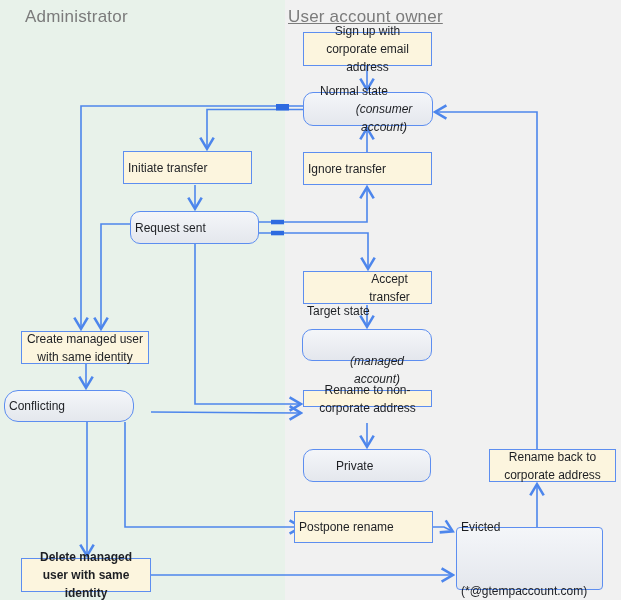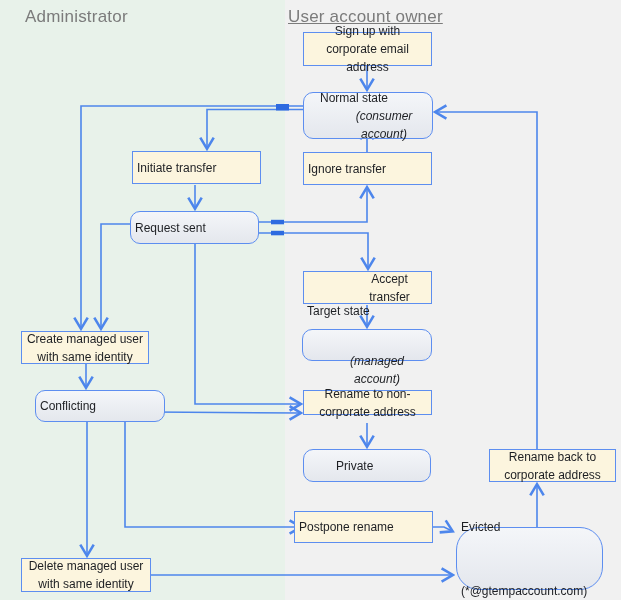--- a/index.html
+++ b/index.html
@@ -18,21 +18,21 @@
     position:absolute;display:flex;flex-direction:column;align-items:flex-start;justify-content:center;
     text-align:center;font-size:12px;line-height:18px;color:#1d1f23;box-sizing:border-box;
     padding:1px 4px;
   }
   .node.action{
     background:#fcf5de;border:1.6px solid #5d8ef0;
   }
   .node.state{
     background:linear-gradient(#f4f6f9,#e4e7ed);border:1.6px solid #5d8ef0;border-radius:10px;
   }
-  .node.state.big{border-radius:23px;gap:46px;}
+  .node.state.big{border-radius:4px;gap:46px;}
   .node .l2.italic{font-style:italic;margin-left:20px;}
 </style>
 </head>
 <body>
 
 <div class="canvas">
 
   <div class="lane lane-left"></div>
   <div class="lane lane-right"></div>
 
@@ -70,26 +70,26 @@
       <rect x="276" y="104" width="13" height="6.5"></rect>
       <rect x="271" y="219.8" width="13" height="4.5"></rect>
       <rect x="271" y="230.8" width="13" height="4.5"></rect>
     </g>
   </svg>
 
   <div class="node action" style="left:303px;top:32px;width:129px;height:34px;">
     <span>Sign up with corporate email address</span>
   </div>
 
-  <div class="node state" style="left:303px;top:92px;width:130px;height:47px;padding-left:16px;">
+  <div class="node state" style="left:303px;top:92px;width:130px;height:34px;padding-left:16px;">
     <span class="l1">Normal state</span>
     <span class="l2 italic">(consumer account)</span>
   </div>
 
-  <div class="node action" style="left:132px;top:151px;width:129px;height:33px;">
+  <div class="node action" style="left:123px;top:151px;width:129px;height:33px;">
     <span>Initiate transfer</span>
   </div>
 
   <div class="node action" style="left:303px;top:152px;width:129px;height:33px;">
     <span>Ignore transfer</span>
   </div>
 
   <div class="node state" style="left:130px;top:211px;width:129px;height:33px;">
     <span>Request sent</span>
   </div>
@@ -100,42 +100,42 @@
 
   <div class="node state" style="left:302px;top:329px;width:130px;height:32px;gap:32px;">
     <span class="l1">Target state</span>
     <span class="l2 italic">(managed account)</span>
   </div>
 
   <div class="node action" style="left:21px;top:331px;width:128px;height:33px;">
     <span>Create managed user with same identity</span>
   </div>
 
-  <div class="node state" style="left:35px;top:390px;width:130px;height:32px;">
+  <div class="node state" style="left:4px;top:390px;width:130px;height:32px;border-radius:14px;">
     <span>Conflicting</span>
   </div>
 
-  <div class="node action" style="left:303px;top:390px;width:129px;height:25px;">
+  <div class="node action" style="left:303px;top:390px;width:129px;height:17px;">
     <span>Rename to non-corporate address</span>
   </div>
 
   <div class="node state" style="left:303px;top:449px;width:128px;height:33px;padding-left:32px;">
     <span>Private</span>
   </div>
 
   <div class="node action" style="left:473px;top:449px;width:127px;height:33px;margin-left:16px;">
     <span>Rename back to corporate address</span>
   </div>
 
   <div class="node action" style="left:294px;top:511px;width:139px;height:32px;">
     <span>Postpone rename</span>
   </div>
 
   <div class="node state big" style="left:456px;top:527px;width:147px;height:63px;">
     <span class="l1">Evicted</span>
     <span class="l2">(*@gtempaccount.com)</span>
   </div>
 
-  <div class="node action" style="left:21px;top:558px;width:130px;height:34px;">
+  <div class="node action" style="left:21px;top:558px;width:130px;height:34px;font-weight:bold;">
     <span>Delete managed user with same identity</span>
   </div>
 
 </div>
 
 </body></html>

